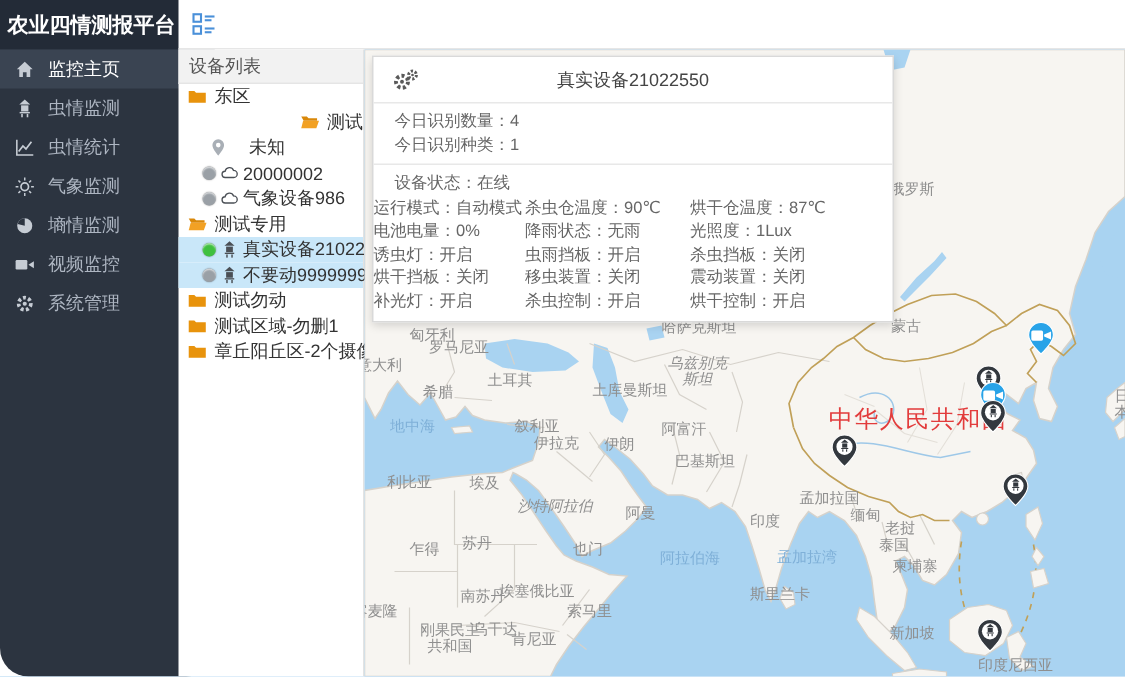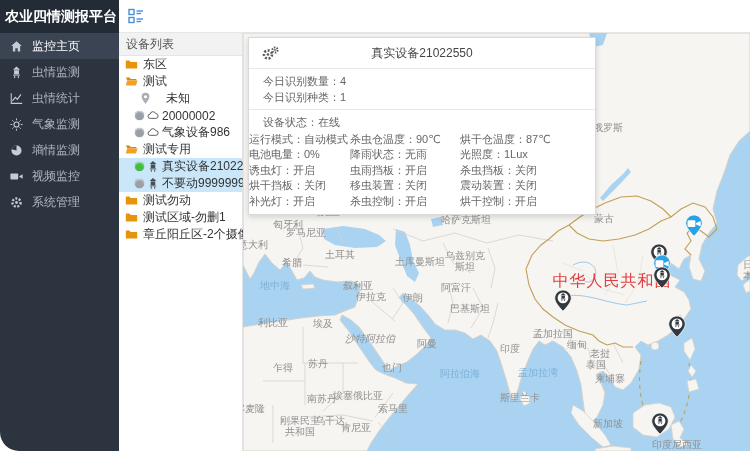--- a/index.html
+++ b/index.html
@@ -144,21 +144,21 @@
 
 <div class="device-panel">
   <div class="dp-header">设备列表</div>
   <div id="device-tree">
       <div class="tree-row" style="padding-left: 6px;">
         <span class="tr-ic"><svg viewBox="0 0 16 16" width="100%" height="100%" fill="currentColor">
             <path d="M1 3.2 H5.6 L7 4.8 H15 V13 H1 Z" fill="#e8930c"></path>
           </svg></span>
         <span>东区</span>
       </div>
-      <div class="tree-row" style="padding-left: 6px;">
+      <div class="tree-row" style="padding-left: 6px; justify-content: flex-end;">
         <span class="tr-ic"><svg viewBox="0 0 16 16" width="100%" height="100%" fill="currentColor">
             <path d="M1 3.2 H5.6 L7 4.8 H14 V6.8 H3 Z" fill="#d9880a"></path>
             <path d="M2.6 6.8 H15.6 L13.4 13 H1 Z" fill="#f2a124"></path>
           </svg></span>
         <span>测试</span>
       </div>
       <div class="tree-row" style="padding-left: 16px;">
         <span class="tr-ic" style="margin-left:4px;margin-right:14px;"><svg viewBox="0 0 16 16" width="100%" height="100%" fill="currentColor">
             <path d="M8 1 a4.8 4.8 0 0 1 4.8 4.8 C12.8 9.2 8 14.5 8 14.5 S3.2 9.2 3.2 5.8 A4.8 4.8 0 0 1 8 1 Z" fill="#a9afb6"></path>
             <circle cx="8" cy="5.8" r="1.9" fill="#fff"></circle>
@@ -326,21 +326,21 @@
       <div class="map-label" style="left: 365px; top: 94px;">俄罗斯</div>
       <div class="map-label" style="left: 361px; top: 185px;">蒙古</div>
       <div class="map-label" style="left: 17px; top: 176px;">捷克</div>
       <div class="map-label" style="left: 82px; top: 178px;">乌克兰</div>
       <div class="map-label" style="left: 223px; top: 186px;">哈萨克斯坦</div>
       <div class="map-label" style="left: 45px; top: 191px;">匈牙利</div>
       <div class="map-label" style="left: 63px; top: 199px;">罗马尼亚</div>
       <div class="map-label" style="left: 10px; top: 211px;">意大利</div>
       <div class="map-label" style="left: 97px; top: 221px;">土耳其</div>
       <div class="map-label" style="left: 49px; top: 229px;">希腊</div>
-      <div class="map-label" style="left: 222px; top: 228px;">乌兹别克
+      <div class="map-label" style="left: 222px; top: 215px; font-style: italic;">乌兹别克
 斯坦</div>
       <div class="map-label" style="left: 177px; top: 228px;">土库曼斯坦</div>
       <div class="map-label" style="left: 115px; top: 252px;">叙利亚</div>
       <div class="map-label" style="left: 128px; top: 263px;">伊拉克</div>
       <div class="map-label" style="left: 170px; top: 264px;">伊朗</div>
       <div class="map-label" style="left: 213px; top: 254px;">阿富汗</div>
       <div class="map-label" style="left: 227px; top: 275px;">巴基斯坦</div>
       <div class="map-label" style="left: 30px; top: 289px;">利比亚</div>
       <div class="map-label" style="left: 80px; top: 290px;">埃及</div>
       <div class="map-label" style="left: 127px; top: 305px; font-style: italic;">沙特阿拉伯</div>

